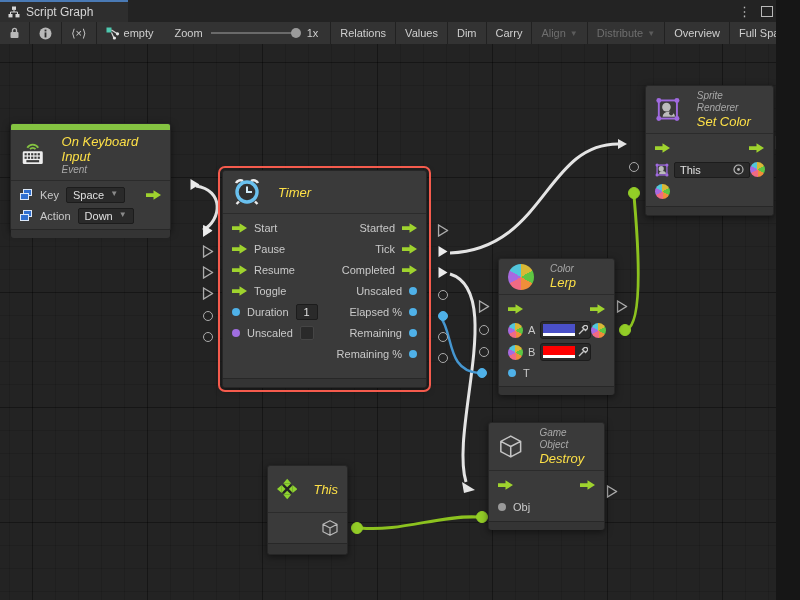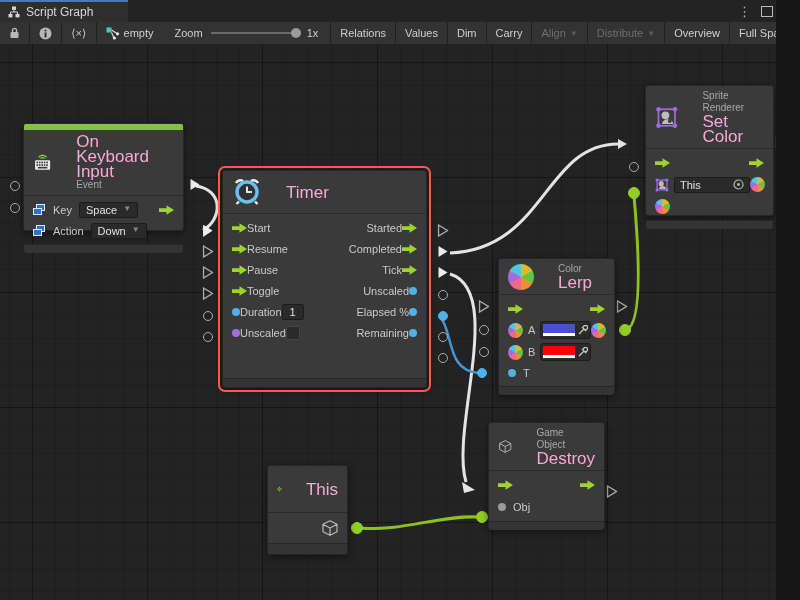--- a/index.html
+++ b/index.html
@@ -35,30 +35,30 @@
       linear-gradient(rgba(0,0,0,.12) 1px, transparent 1px),
       linear-gradient(90deg, rgba(0,0,0,.12) 1px, transparent 1px);
     background-size:115px 115px,115px 115px,23px 23px,23px 23px;
     background-position:32px 18px,32px 18px,9px 18px,9px 18px;}
   #wires{position:absolute;left:0;top:0;width:800px;height:556px;pointer-events:none;}
   
   .node{position:absolute;background:#3a3a3a;border:1px solid #262626;border-radius:3px;
         box-shadow:0 2px 7px rgba(0,0,0,.5);display:flex;flex-direction:column;
         color:#c9c9c9;font-size:11px;box-sizing:border-box;}
   .node.selected{outline:2px solid #f55b4d;outline-offset:2px;}
-  .nheader{display:flex;align-items:center;gap:24px;padding:4px 9px;flex:0 0 auto;}
-  .ntitle{color:#f9a8d4;font-size:17px;line-height:15px;}
+  .nheader{display:flex;align-items:center;gap:16px;padding:4px 9px;flex:0 0 auto;font-style:italic;}
+  .ntitle{color:#fde047;font-size:13px;line-height:15px;}
   .ncat{color:#a8a8a8;font-size:10px;line-height:12px;}
   .nbody{border-top:1px solid #2b2b2b;padding:3px 0;flex:1 1 auto;}
   .nfooter{height:8px;background:#343434;border-top:1px solid #272727;flex:0 0 auto;
            border-radius:0 0 3px 3px;}
   .row{display:flex;align-items:center;height:21px;padding:0 9px;gap:7px;}
   .row .lbl{color:#c9c9c9;}
   .rowsplit{display:flex;align-items:center;justify-content:space-between;height:21px;padding:0 9px;}
-  .rside{display:flex;align-items:center;}
+  .rside{display:flex;align-items:center;gap:7px;}
   .greenstrip{height:6px;background:#84c341;border-radius:2px 2px 0 0;flex:0 0 auto;}
   .ddown{background:#2a2a2a;border:1px solid #1c1c1c;border-radius:2px;padding:1px 6px;
          display:flex;align-items:flex-start;gap:6px;color:#e0e0e0;}
   .field{background:#2a2a2a;border:1px solid #1c1c1c;border-radius:2px;min-width:10px;
          padding:1px 5px;text-align:center;color:#e0e0e0;}
   .checkbox{width:12px;height:12px;background:#2a2a2a;border:1px solid #454545;border-radius:2px;}
   .mdot{width:8px;height:8px;border-radius:50%;flex:0 0 auto;}
   .wheel{width:15px;height:15px;border-radius:50%;flex:0 0 auto;
          background:conic-gradient(#d8b836 0 60deg,#5ec643 60deg 120deg,#ef8e3a 120deg 180deg,
                     #f06a84 180deg 240deg,#a86ae0 240deg 300deg,#52c6dc 300deg 360deg);}
@@ -269,21 +269,21 @@
       </div>
   <div class="port" style="left:612px;top:449px">
     <svg width="11" height="13" viewBox="0 0 11 13">
           <polygon points="1,1 10,6.5 1,12" fill="none" stroke="#ababab" stroke-width="1.4"></polygon>
         </svg></div>
 
   <div class="port" style="left:357px;top:484px">
         <div class="pcirc fgreen"></div>
       </div>
 
-  <div class="node" style="left:23px;top:79px;width:161px;height:108px">
+  <div class="node" style="left:10px;top:79px;width:161px;height:108px">
     <div class="greenstrip"></div>
     <div class="nheader">
       <svg width="28" height="24" viewBox="0 0 28 24">
         <path d="M8,4 a7,7 0 0 1 12,0" stroke="#84c341" stroke-width="2" fill="none"></path>
         <path d="M11,5.5 a4,4 0 0 1 6,0" stroke="#84c341" stroke-width="2" fill="none"></path>
         <rect x="3" y="8" width="22" height="14" rx="1.5" fill="#ededed"></rect>
         <g fill="#3a3a3a">
           <rect x="5" y="10" width="2.4" height="2.4"></rect>
               <rect x="8.6" y="10" width="2.4" height="2.4"></rect>
           <rect x="12.2" y="10" width="2.4" height="2.4"></rect>
@@ -356,38 +356,38 @@
           <svg width="15" height="10" viewBox="0 0 16 10">
                 <path d="M0,3 h8 v-3 l8,5 -8,5 v-3 h-8 z" fill="#9fd32e"></path>
               </svg>
         </span>
       </div>
       <div class="rowsplit">
         <span class="rside">
           <svg width="15" height="10" viewBox="0 0 16 10">
                 <path d="M0,3 h8 v-3 l8,5 -8,5 v-3 h-8 z" fill="#9fd32e"></path>
               </svg>
+          <span class="lbl">Pause</span>
+        </span>
+        <span class="rside">
+          <span class="lbl">Tick</span>
+          <svg width="15" height="10" viewBox="0 0 16 10">
+                <path d="M0,3 h8 v-3 l8,5 -8,5 v-3 h-8 z" fill="#9fd32e"></path>
+              </svg>
+        </span>
+      </div>
+      <div class="rowsplit">
+        <span class="rside">
+          <svg width="15" height="10" viewBox="0 0 16 10">
+                <path d="M0,3 h8 v-3 l8,5 -8,5 v-3 h-8 z" fill="#9fd32e"></path>
+              </svg>
           <span class="lbl">Resume</span>
         </span>
         <span class="rside">
           <span class="lbl">Completed</span>
-          <svg width="15" height="10" viewBox="0 0 16 10">
-                <path d="M0,3 h8 v-3 l8,5 -8,5 v-3 h-8 z" fill="#9fd32e"></path>
-              </svg>
-        </span>
-      </div>
-      <div class="rowsplit">
-        <span class="rside">
-          <svg width="15" height="10" viewBox="0 0 16 10">
-                <path d="M0,3 h8 v-3 l8,5 -8,5 v-3 h-8 z" fill="#9fd32e"></path>
-              </svg>
-          <span class="lbl">Pause</span>
-        </span>
-        <span class="rside">
-          <span class="lbl">Tick</span>
           <svg width="15" height="10" viewBox="0 0 16 10">
                 <path d="M0,3 h8 v-3 l8,5 -8,5 v-3 h-8 z" fill="#9fd32e"></path>
               </svg>
         </span>
       </div>
       <div class="rowsplit">
         <span class="rside">
           <svg width="15" height="10" viewBox="0 0 16 10">
                 <path d="M0,3 h8 v-3 l8,5 -8,5 v-3 h-8 z" fill="#9fd32e"></path>
               </svg>
@@ -410,20 +410,27 @@
         </span>
       </div>
       <div class="rowsplit">
         <span class="rside">
           <span class="mdot" style="background:#a06ee0"></span>
           <span class="lbl">Unscaled</span>
           <span class="checkbox"></span>
         </span>
         <span class="rside">
           <span class="lbl">Remaining</span>
+          <span class="mdot" style="background:#4fb1e8"></span>
+        </span>
+      </div>
+      <div class="rowsplit">
+        <span class="rside"></span>
+        <span class="rside">
+          <span class="lbl">Remaining %</span>
           <span class="mdot" style="background:#4fb1e8"></span>
         </span>
       </div>
     </div>
     <div class="nfooter"></div>
   </div>
 
   <div class="node" style="left:498px;top:214px;width:117px;height:137px">
     <div class="nheader">
       <div class="wheel" style="width:26px;height:26px"></div>

